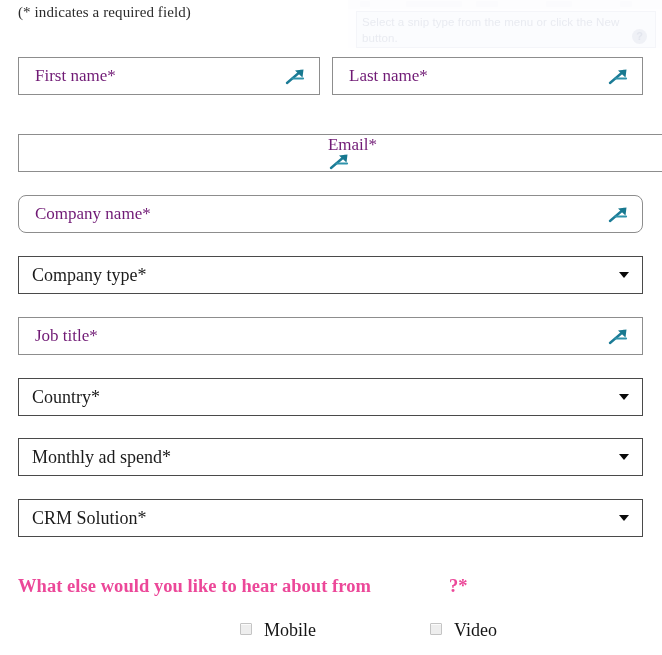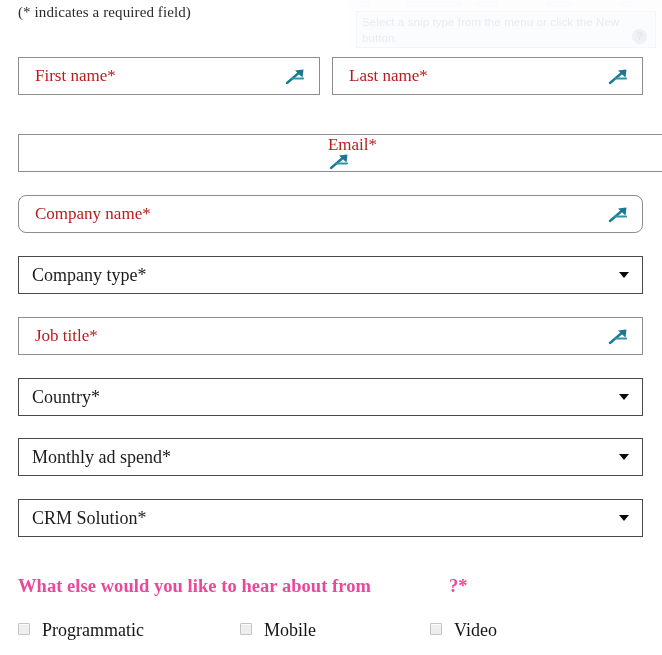--- a/index.html
+++ b/index.html
@@ -98,21 +98,21 @@
     display: flex;
     align-items: center;
   }
   .field.text { border-color: #8d8d8d; }
   .field.select { border-color: #4a4a4a; }
 
   .ph {
     flex: 1 1 auto;
     padding-left: 16px;
     font-size: 17px;
-    color: #b91c1c;
+    color: #701a75;
     white-space: nowrap;
     overflow: hidden;
   }
   .val {
     flex: 1 1 auto;
     padding-left: 13px;
     font-size: 18px;
     color: #1b1b1b;
     white-space: nowrap;
     overflow: hidden;
@@ -263,24 +263,20 @@
         <div class="val">CRM Solution*</div>
         <span class="chevron"></span>
       </div>
     </div>
 
   <div class="question">
     <span>What else would you like to hear about from</span><span class="redacted"></span><span>?*</span>
   </div>
 
   <div class="cbrow" id="checkbox-host">
-      <div class="cbitem" style="left: 18px;">
-        <span class="cbox"></span>
-        <span class="cblabel" style="margin-left:12px;margin-top:-1px;">Programmatic</span>
-      </div>
       <div class="cbitem" style="left: 224px; margin-left: 16px;">
         <span class="cbox"></span>
         <span class="cblabel" style="margin-left:12px;margin-top:-1px;">Mobile</span>
       </div>
       <div class="cbitem" style="left: 430px;">
         <span class="cbox"></span>
         <span class="cblabel" style="margin-left:12px;margin-top:-1px;">Video</span>
       </div>
     </div>
 

